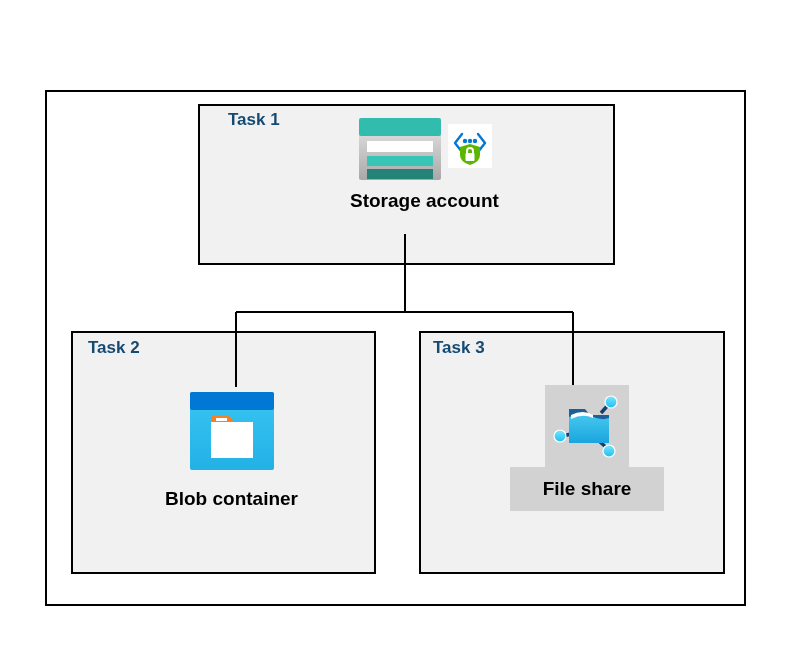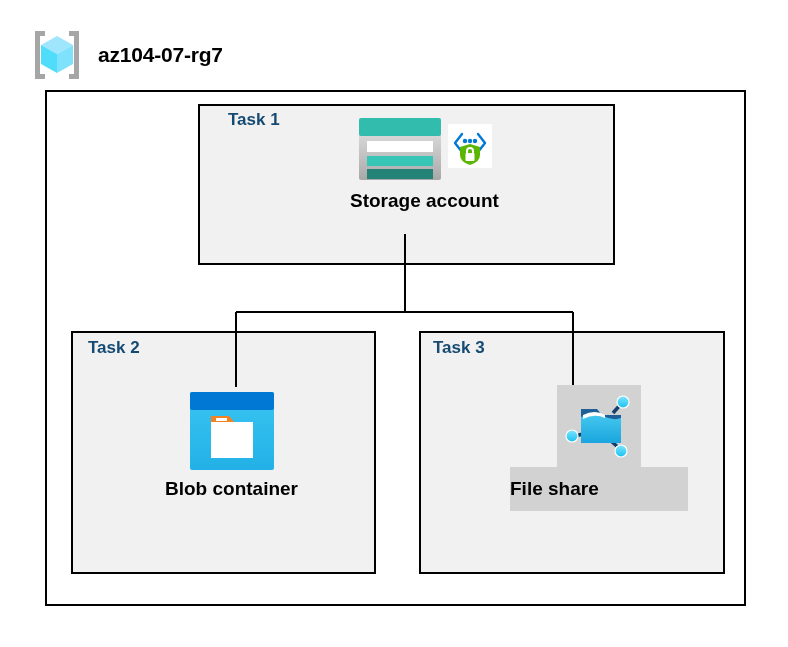--- a/index.html
+++ b/index.html
@@ -92,21 +92,21 @@
     position: absolute;
     display: flex;
     flex-direction: column;
     align-items: center;
   }
   .node-label {
     font-size: 19px;
     font-weight: bold;
     color: #000000;
     white-space: nowrap;
-    margin-top: 2px;
+    margin-top: 12px;
     padding: 2px 6px;
   }
 
   
   #storage-node { left: 344px; top: 116px; }
   #storage-row { display: flex; align-items: flex-start; gap: 5px; }
   .storage-icon { width: 86px; height: 66px; display: block; }
   .encrypt-icon { width: 44px; height: 44px; display: block; margin-top: 8px; }
   #storage-label { margin-top: 6px; }
 
@@ -121,50 +121,33 @@
     height: 82px;
     background: #d2d2d2;
     display: flex;
     align-items: center;
     justify-content: center;
   }
   .fs-icon { width: 72px; height: 70px; display: block; }
   #fileshare-label {
     background: #d2d2d2;
     margin-top: 0;
-    width: 178px;
+    width: 154px;
     height: 44px;
     line-height: 44px;
-    text-align: left;
+    text-align: center;
     padding: 0;
     box-sizing: border-box;
   }
 </style>
 </head>
 <body>
 
 <div id="canvas">
 
-  <div class="rg-header">
-    <span class="rg-icon-wrap">
-      <svg class="rg-icon" viewBox="0 0 54 54" xmlns="http://www.w3.org/2000/svg">
-
-        <path d="M15 3 L5 3 L5 51 L15 51 L15 46 L10 46 L10 8 L15 8 Z" fill="#a6a6a6"></path>
-
-        <path d="M39 3 L49 3 L49 51 L39 51 L39 46 L44 46 L44 8 L39 8 Z" fill="#a6a6a6"></path>
-
-        <path d="M27 8 L43 17 L27 26 L11 17 Z" fill="#9fe5fb"></path>
-
-        <path d="M11 17 L27 26 L27 45 L11 36 Z" fill="#50dcfb"></path>
-
-        <path d="M43 17 L43 36 L27 45 L27 26 Z" fill="#7fe2fc"></path>
-      </svg>
-    </span>
-    <span class="rg-title">az104-07-rg7</span>
-  </div>
 
   <div class="rg-boundary"></div>
 
   <div class="task-box" id="task1-box"></div>
   <div class="task-box" id="task2-box"></div>
   <div class="task-box" id="task3-box"></div>
 
   <svg class="connector" xmlns="http://www.w3.org/2000/svg">
 
     <line x1="405" y1="234" x2="405" y2="312" stroke="#000000" stroke-width="2"></line>

